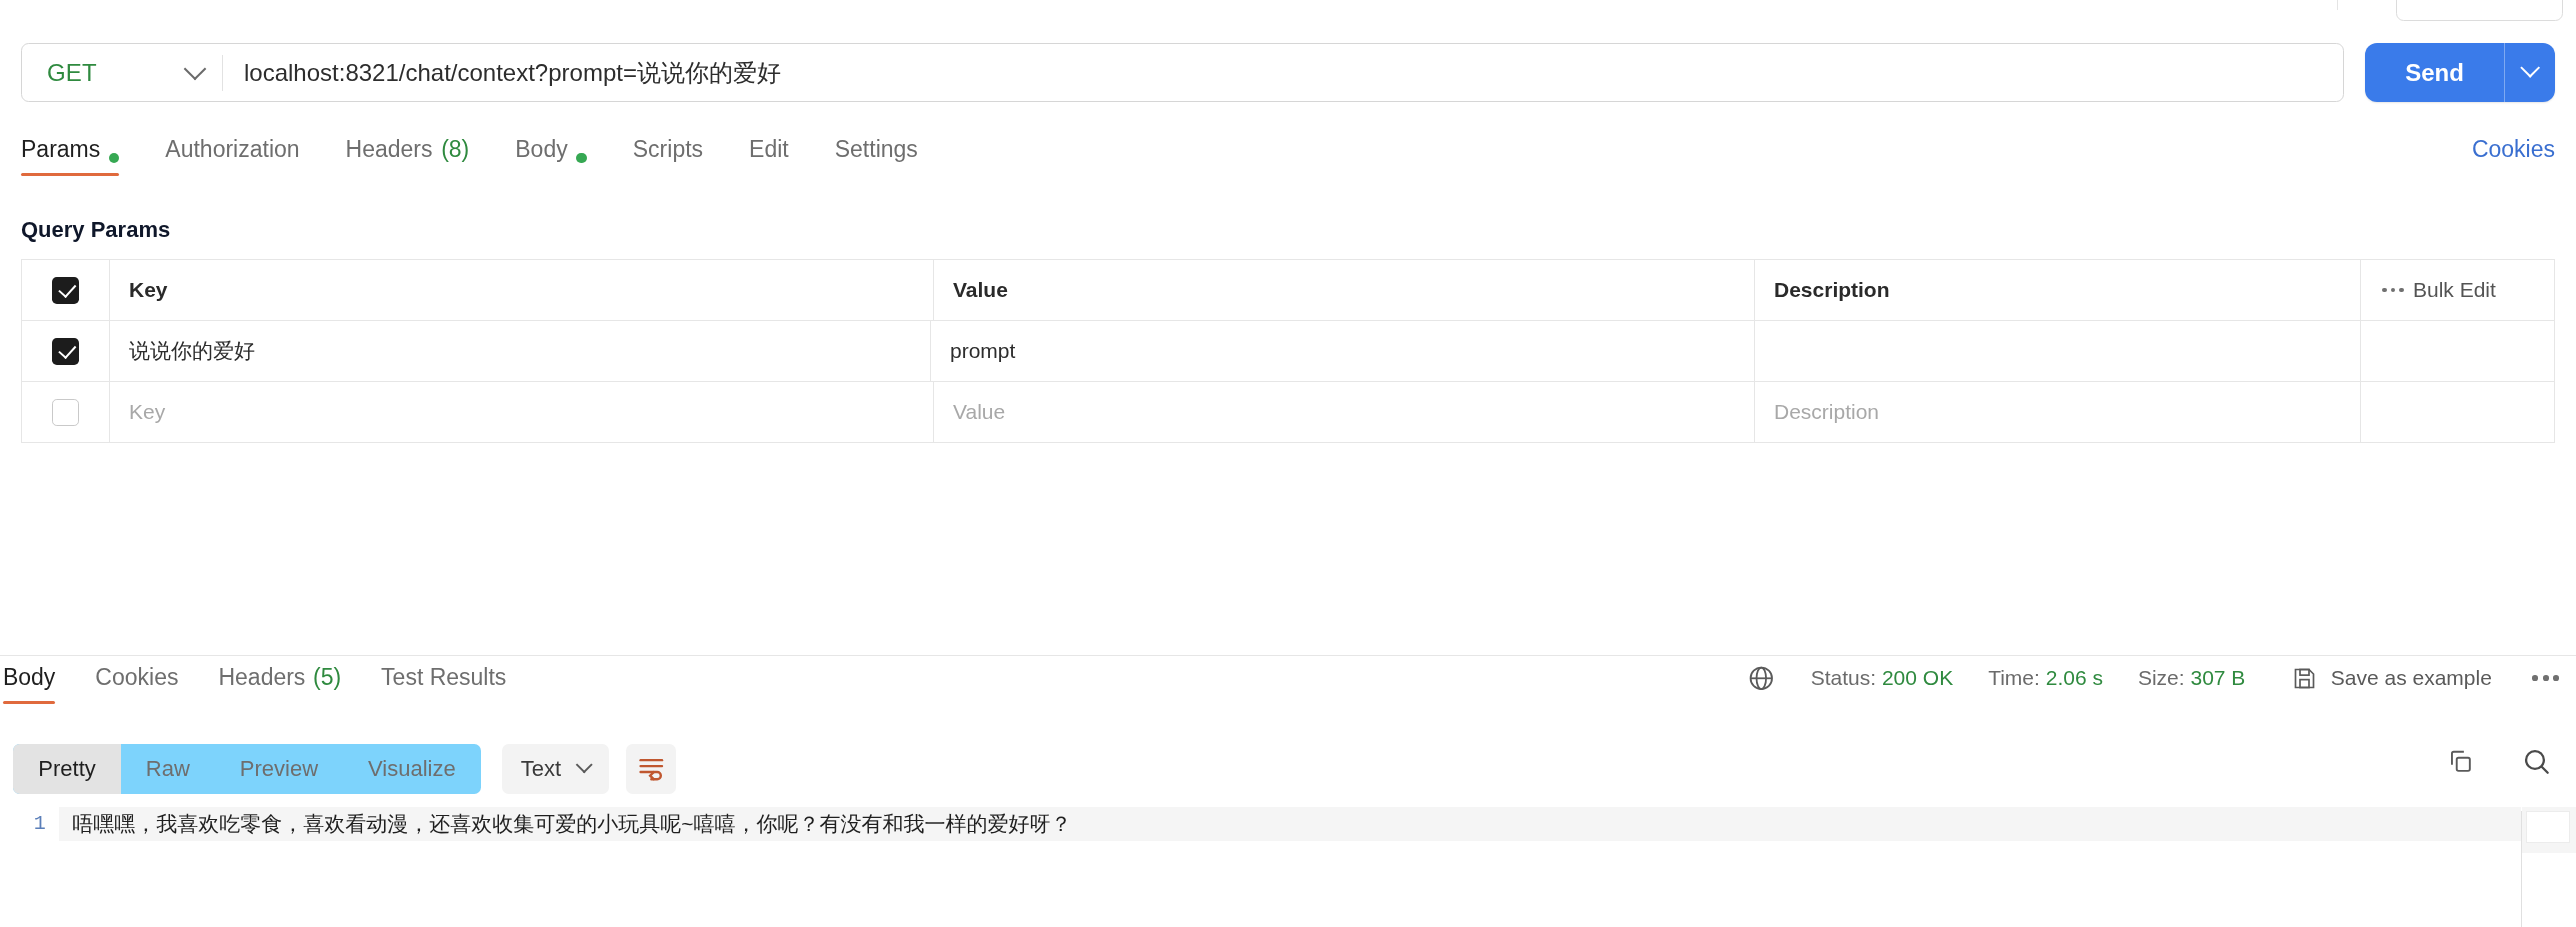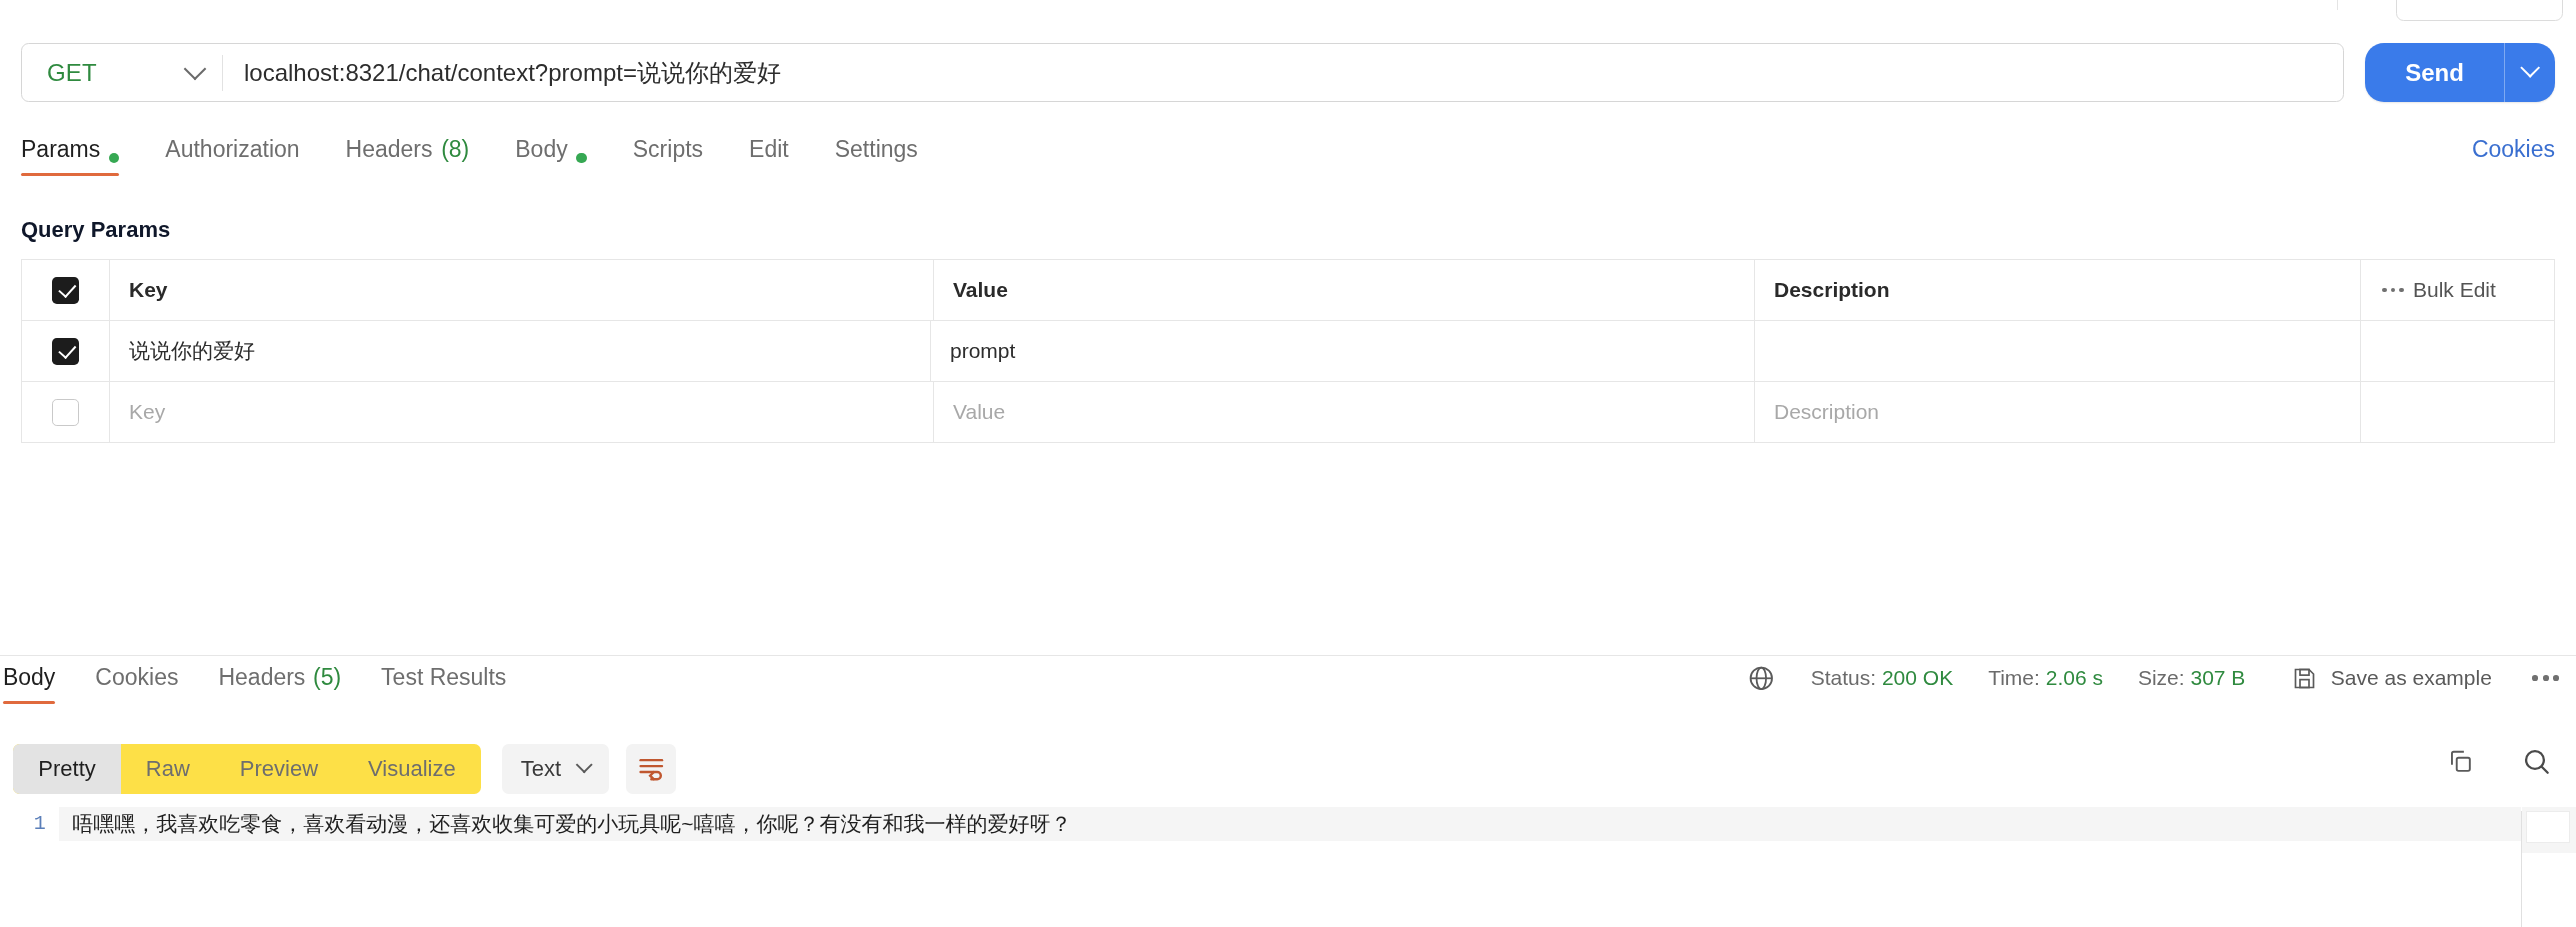--- a/index.html
+++ b/index.html
@@ -52,21 +52,21 @@
   .method-divider { width: 1px; align-self: stretch; margin: 10.5px 0; background: #e2e2e2; }
   .url-input {
     flex: 1; height: 100%;
     border: 0; outline: none; background: transparent;
     font-family: "Liberation Sans", "DejaVu Sans", sans-serif;
     font-size: 24px; color: #2d2d2d;
     padding: 0 21px;
   }
   .send-group {
     display: flex; align-items: stretch;
-    border-radius: 19px; overflow: hidden;
+    border-radius: 12px; overflow: hidden;
     background: #3a7bea; width: 190px; height: 59px;
     box-shadow: 0 1px 1.9px rgba(0,0,0,.10);
   }
   .send-btn {
     flex: 1; display: flex; align-items: center; justify-content: center;
     color: #fff; font-size: 24px; font-weight: 700; cursor: pointer;
     border: 0; background: transparent;
     font-family: "Liberation Sans", "DejaVu Sans", sans-serif;
   }
   .send-caret {
@@ -170,21 +170,21 @@
   .save-ex { display: flex; align-items: center; gap: 12.4px; margin-left: 36px; cursor: pointer; color: #5a5a5a; }
   .more-dots { display: flex; gap: 4.8px; margin-left: 30.5px; cursor: pointer; }
   .more-dots i { width: 5.7px; height: 5.7px; border-radius: 50%; background: #707070; display: block; }
 
   
   .view-toolbar {
     position: absolute; top: 744px; left: 13.3px;
     display: flex; align-items: center; gap: 0;
   }
   .seg-group {
-    display: flex; background: #fde047; border-radius: 6.7px; overflow: hidden; height: 50px;
+    display: flex; background: #7dd3fc; border-radius: 6.7px; overflow: hidden; height: 50px;
   }
   .seg-btn {
     display: flex; align-items: center; justify-content: center;
     padding: 0 25px; font-size: 22px; color: #6e6e6e; cursor: pointer;
     background: transparent; border: 0; height: 50px;
     font-family: "Liberation Sans", "DejaVu Sans", sans-serif;
   }
   .seg-btn.active { background: #e3e3e3; color: #1f1f1f; }
   .text-select {
     display: flex; align-items: center; gap: 17px;

